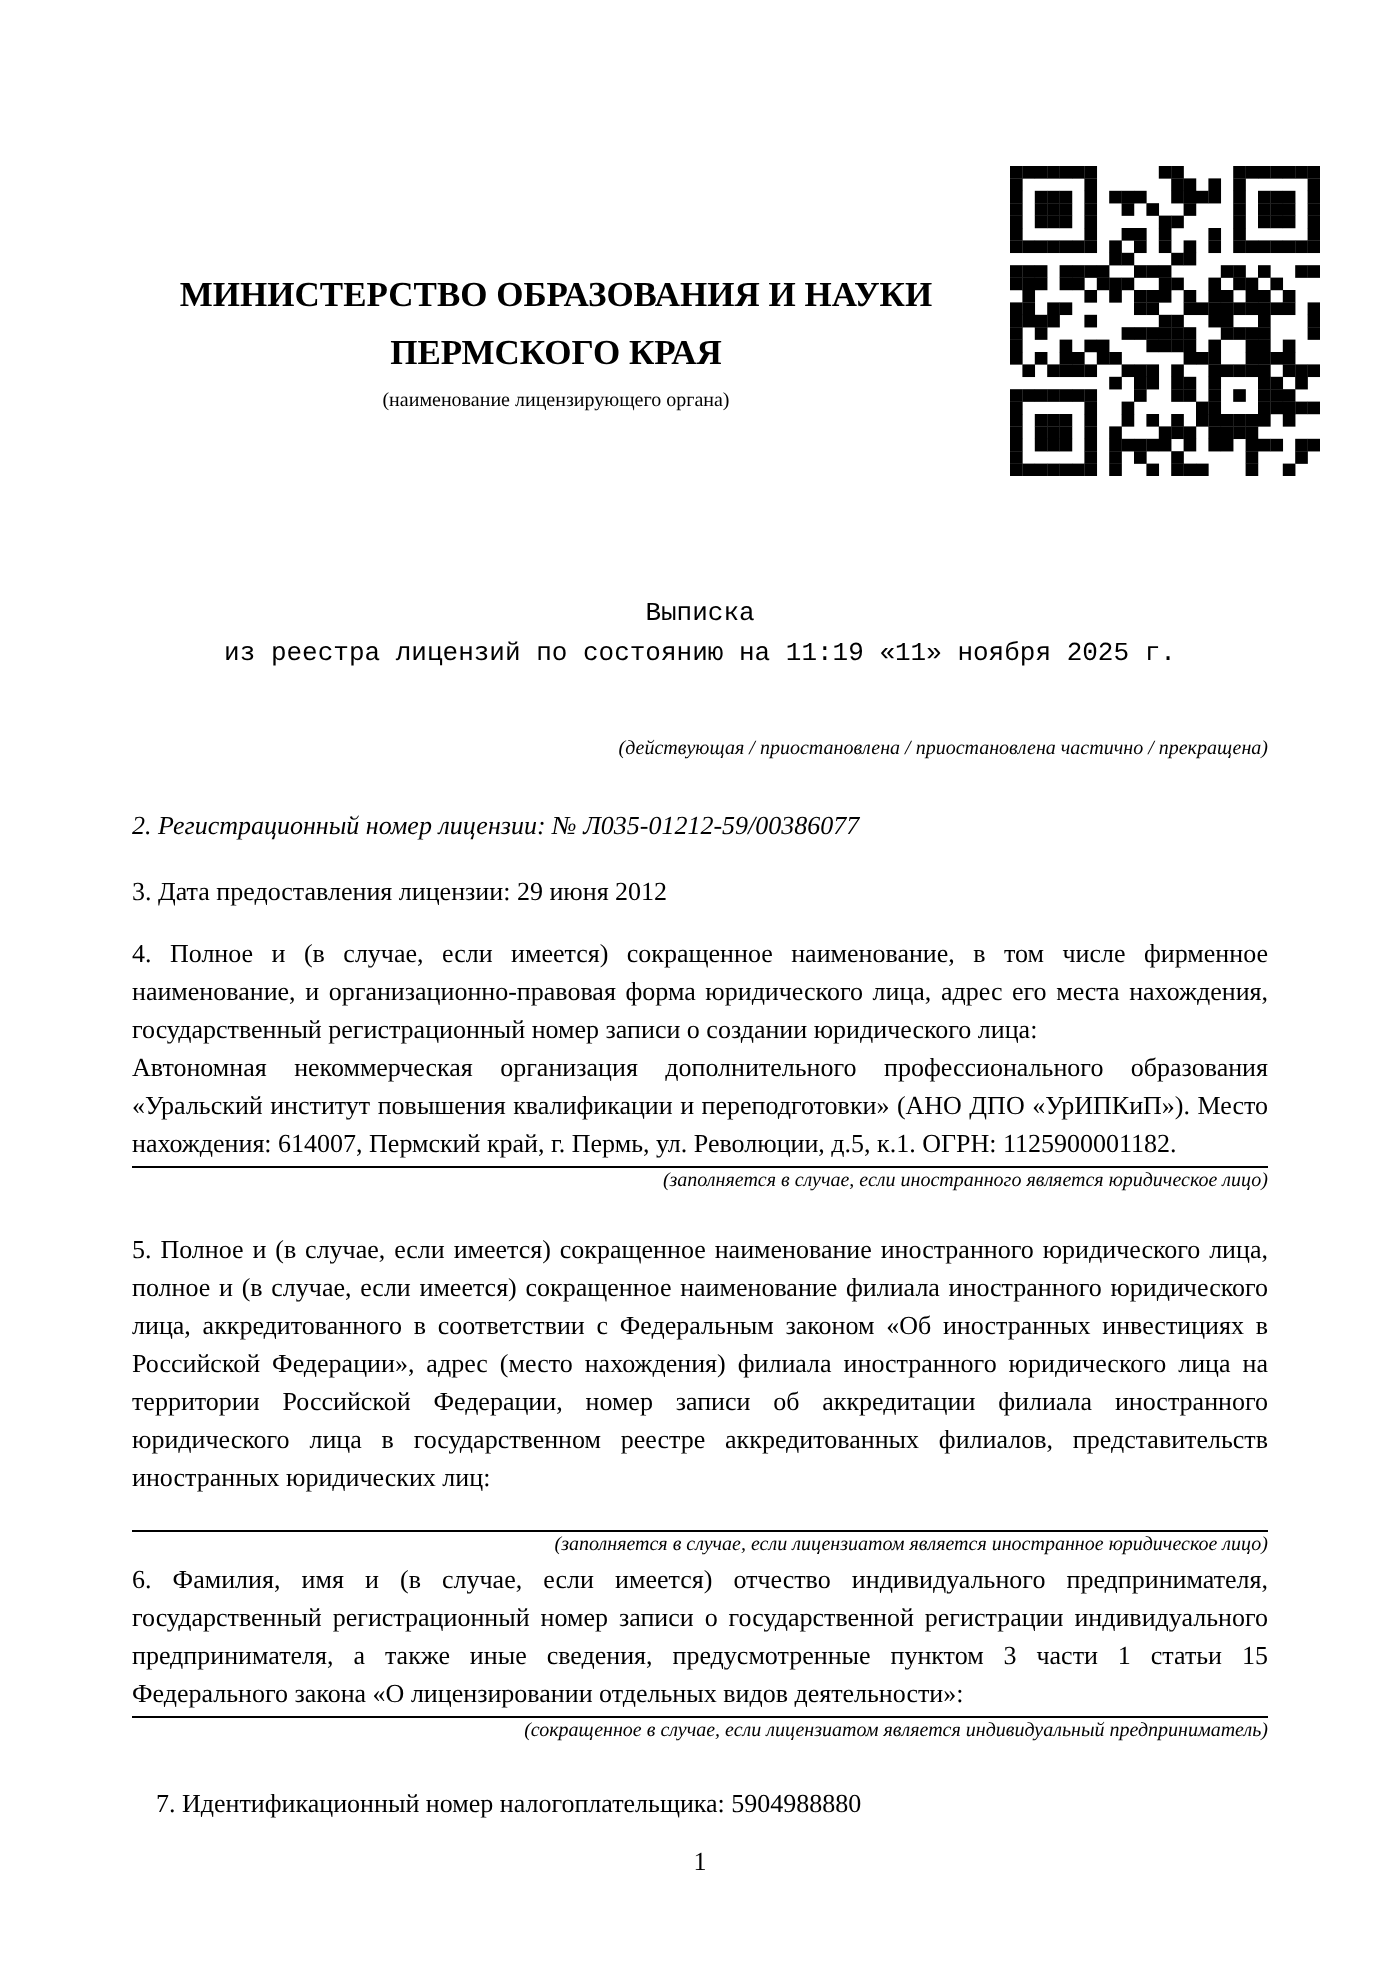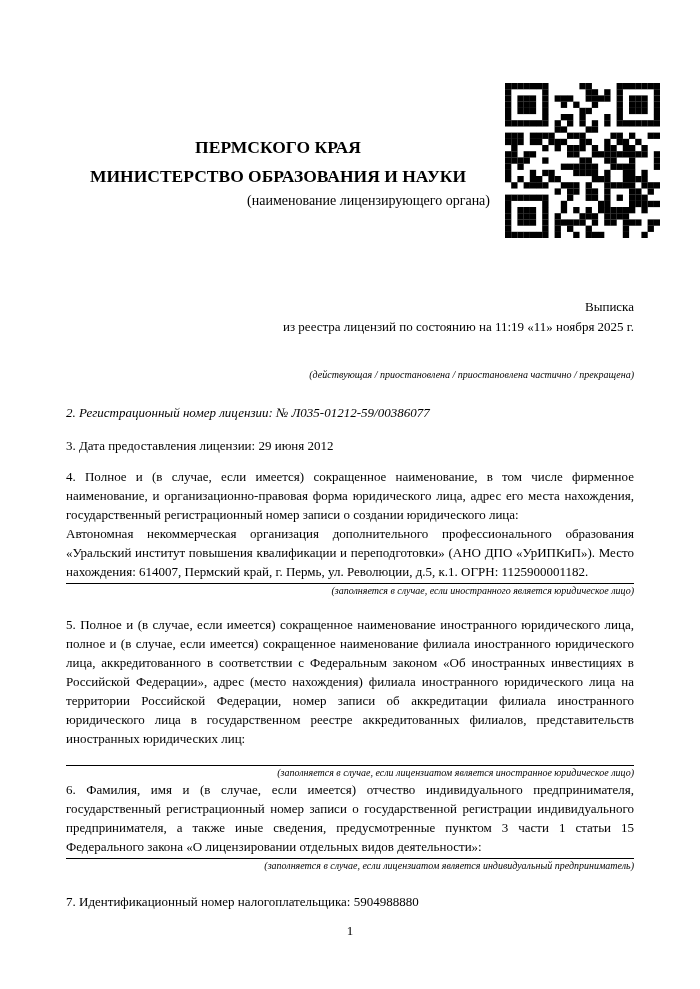--- a/index.html
+++ b/index.html
@@ -24,58 +24,58 @@
     width: 424px;
     text-align: center;
   }
   .ministry-line {
     font-weight: bold;
     font-size: 17.5px;
     line-height: 29px;
     white-space: nowrap;
   }
   .small-caption {
-    font-size: 14px;
+    font-size: 10px;
     line-height: 13px;
     margin-top: 3px;
-    text-align: right;
   }
   .qr {
     position: absolute;
     top: 83px;
     left: 505px;
     width: 155px;
     height: 155px;
   }
   .doc-title {
     position: absolute;
     top: 297px;
     left: 66px;
     width: 568px;
-    text-align: right;
+    text-align: center;
     font-size: 13px;
     line-height: 20px;
+    font-family: Liberation Mono, monospace;
   }
   .content {
     position: absolute;
     top: 368px;
     left: 66px;
     width: 568px;
     font-size: 13px;
     line-height: 19px;
   }
   .content p { margin: 0; }
   .justify { text-align: justify; }
   .item-status    { margin-top: 0; }
   .item-regnum    { margin-top: 21px; font-style: italic; }
   .item-date      { margin-top: 14px; }
   .item-entity    { margin-top: 12px; }
   .item-foreign   { margin-top: 17px; }
   .item-individual{ }
-  .item-inn       { margin-top: 19px; }
+  .item-inn       { margin-top: 19px; margin-left: 12px; }
   .caption {
     font-size: 10px;
     line-height: 14px;
     text-align: right;
     font-style: italic;
   }
   .rule {
     border: 0;
     border-top: 1.6px solid #000000;
     margin: 2px 0 0 0;
@@ -89,22 +89,22 @@
     text-align: center;
     font-size: 13px;
   }
 </style>
 </head>
 <body>
 
 <div class="page">
 
   <div class="doc-header">
+    <div class="ministry-line">МИНИСТЕРСТВО ОБРАЗОВАНИЯ И НАУКИ</div>
     <div class="ministry-line">ПЕРМСКОГО КРАЯ</div>
-    <div class="ministry-line">МИНИСТЕРСТВО ОБРАЗОВАНИЯ И НАУКИ</div>
     <div class="small-caption">(наименование лицензирующего органа)</div>
   </div>
 
   <svg class="qr" id="qr-svg" viewBox="0 0 155 155">
       <rect x="0" y="0" width="155" height="155" fill="#ffffff"></rect>
       <rect x="0.00" y="0.00" width="6.32" height="6.32" fill="#000000"></rect>
       <rect x="6.20" y="0.00" width="6.32" height="6.32" fill="#000000"></rect>
       <rect x="12.40" y="0.00" width="6.32" height="6.32" fill="#000000"></rect>
       <rect x="18.60" y="0.00" width="6.32" height="6.32" fill="#000000"></rect>
       <rect x="24.80" y="0.00" width="6.32" height="6.32" fill="#000000"></rect>
@@ -454,21 +454,21 @@
     <div class="item-foreign">
       <p class="justify">5. Полное и (в случае, если имеется) сокращенное наименование иностранного юридического лица, полное и (в случае, если имеется) сокращенное наименование филиала иностранного юридического лица, аккредитованного в соответствии с Федеральным законом «Об иностранных инвестициях в Российской Федерации», адрес (место нахождения) филиала иностранного юридического лица на территории Российской Федерации, номер записи об аккредитации филиала иностранного юридического лица в государственном реестре аккредитованных филиалов, представительств иностранных юридических лиц:</p>
       <p></p>
       <hr class="rule rule-gap">
       <p class="caption">(заполняется в случае, если лицензиатом является иностранное юридическое лицо)</p>
     </div>
 
     <div class="item-individual">
       <p class="justify">6. Фамилия, имя и (в случае, если имеется) отчество индивидуального предпринимателя, государственный регистрационный номер записи о государственной регистрации индивидуального предпринимателя, а также иные сведения, предусмотренные пунктом 3 части 1 статьи 15 Федерального закона «О лицензировании отдельных видов деятельности»:</p>
       <hr class="rule">
-      <p class="caption">(заполняется в случае, если лицензиатом является индивидуальный предприниматель)</p>
+      <p class="caption">(сокращенное в случае, если лицензиатом является индивидуальный предприниматель)</p>
     </div>
 
     <div class="item-inn">
       <p>7. Идентификационный номер налогоплательщика: 5904988880</p>
     </div>
 
   </div>
 
   <div class="page-number">1</div>
 

